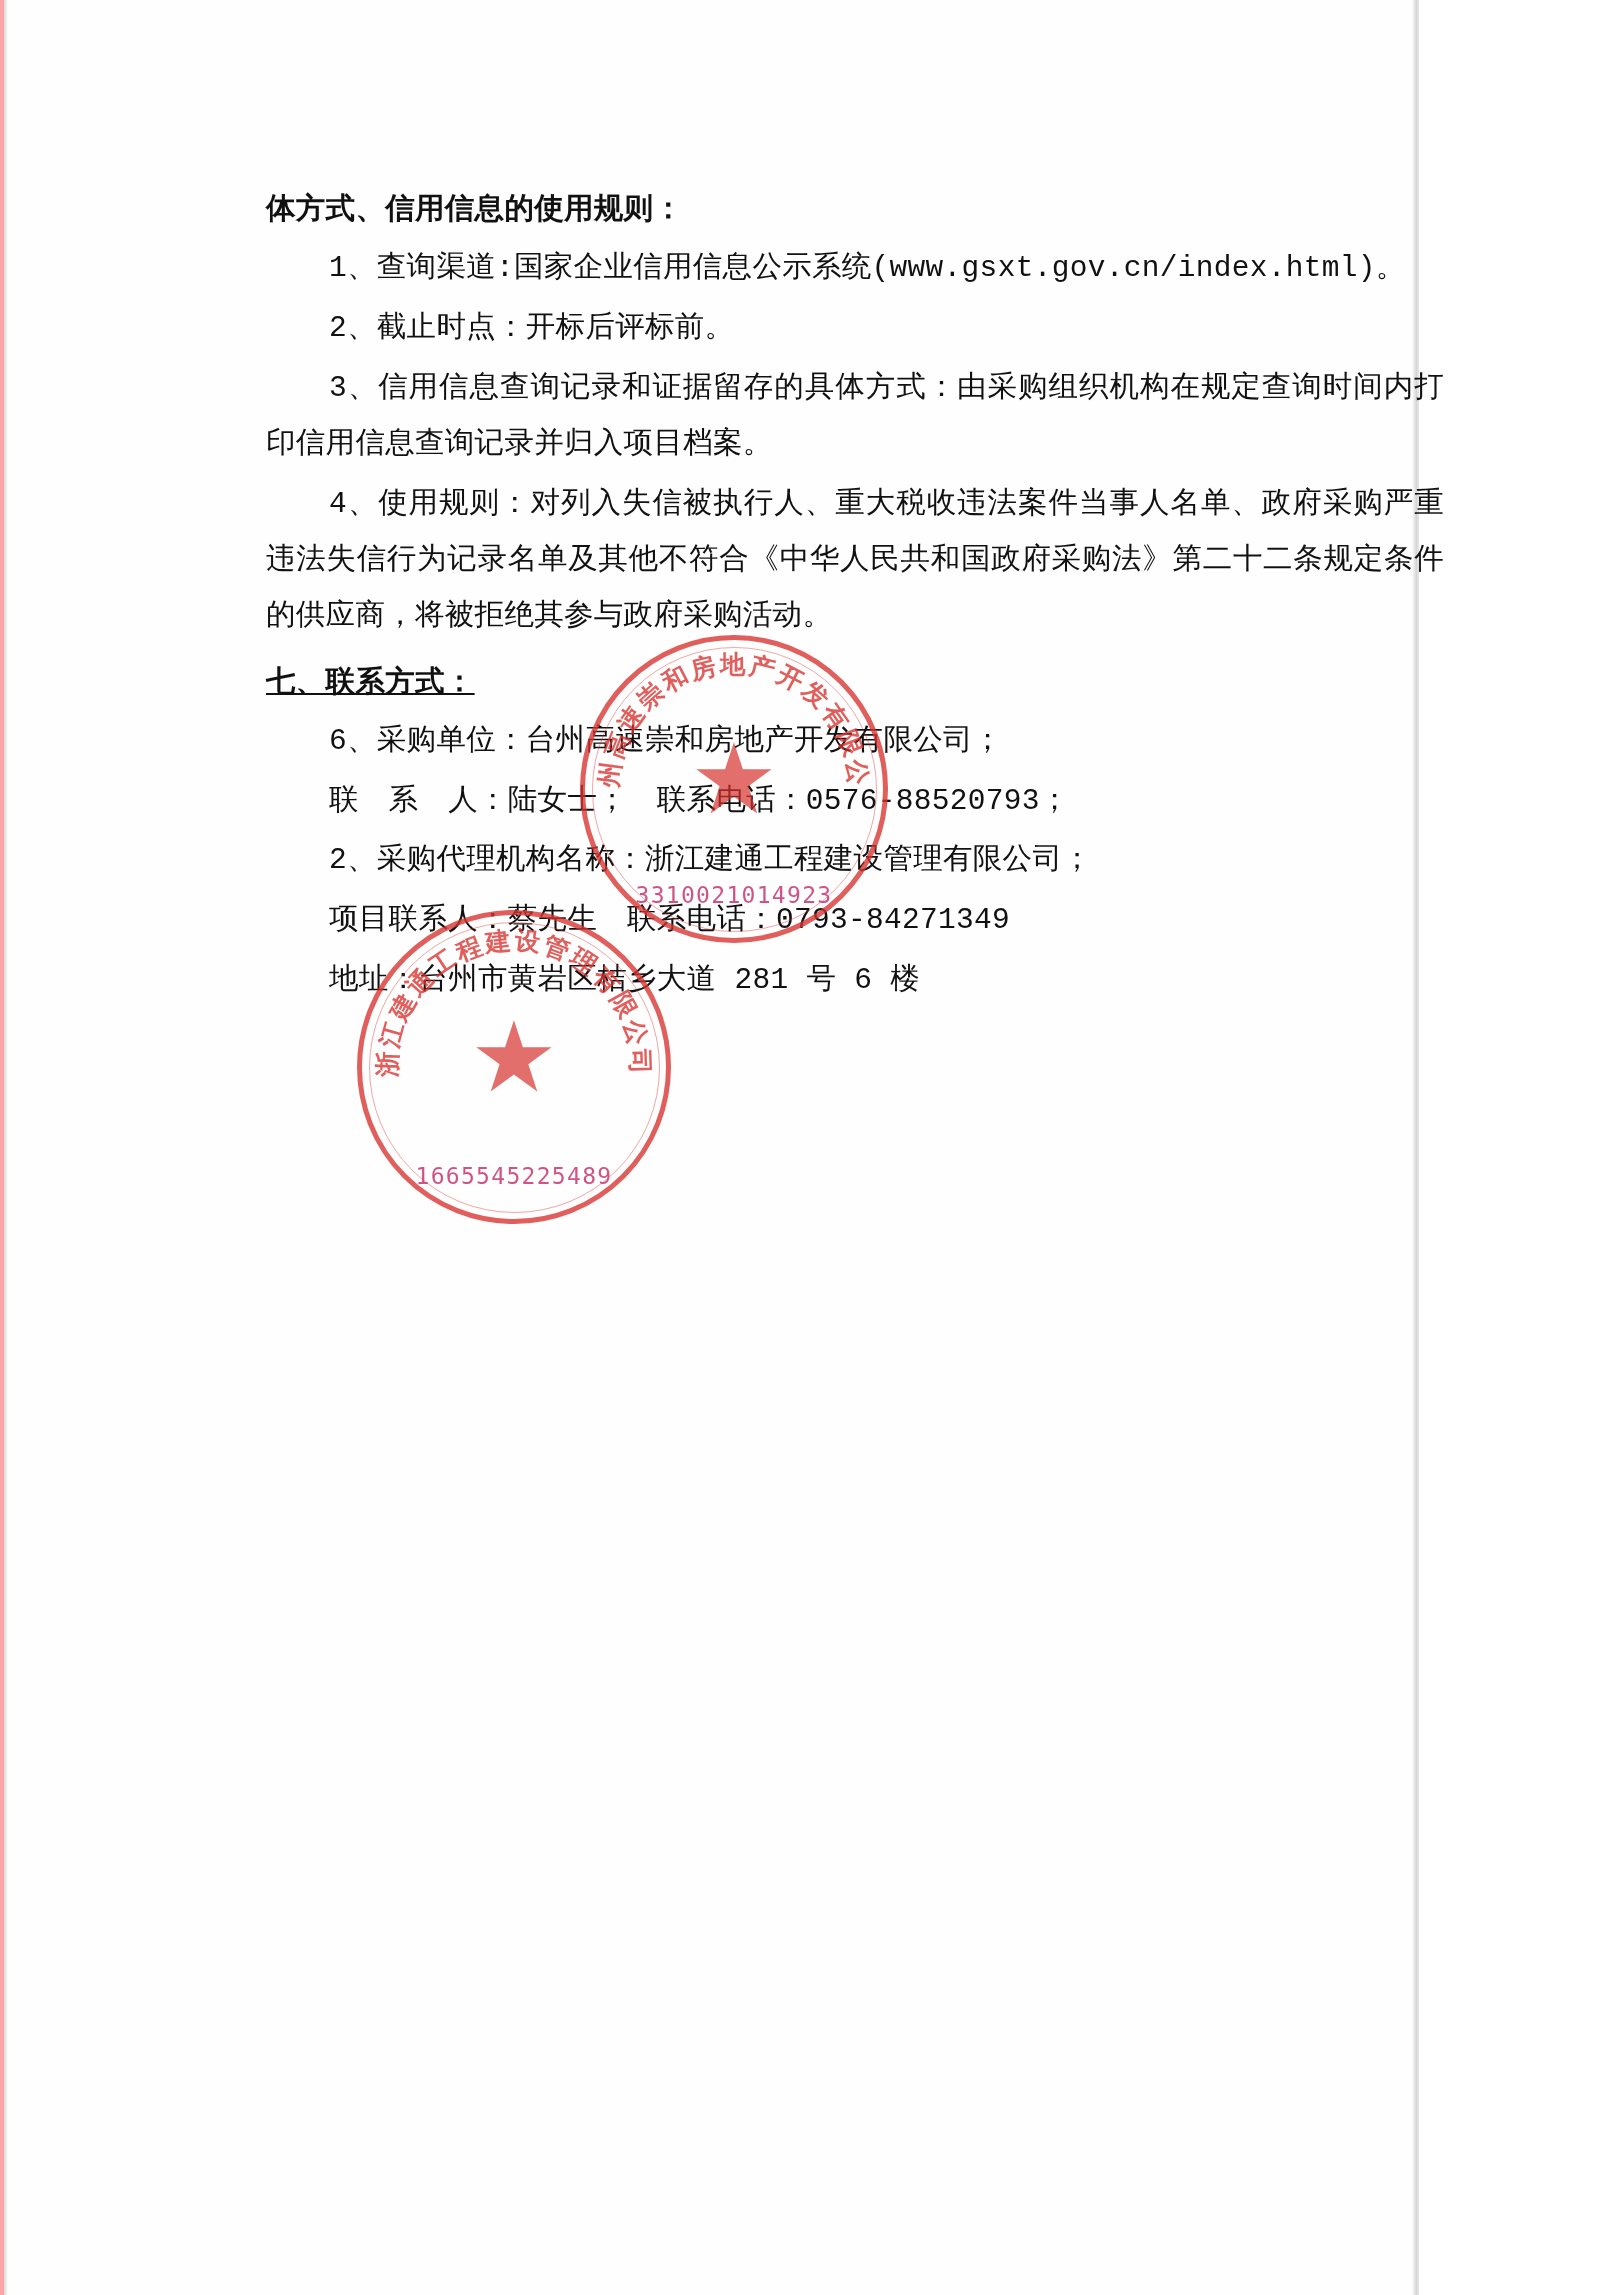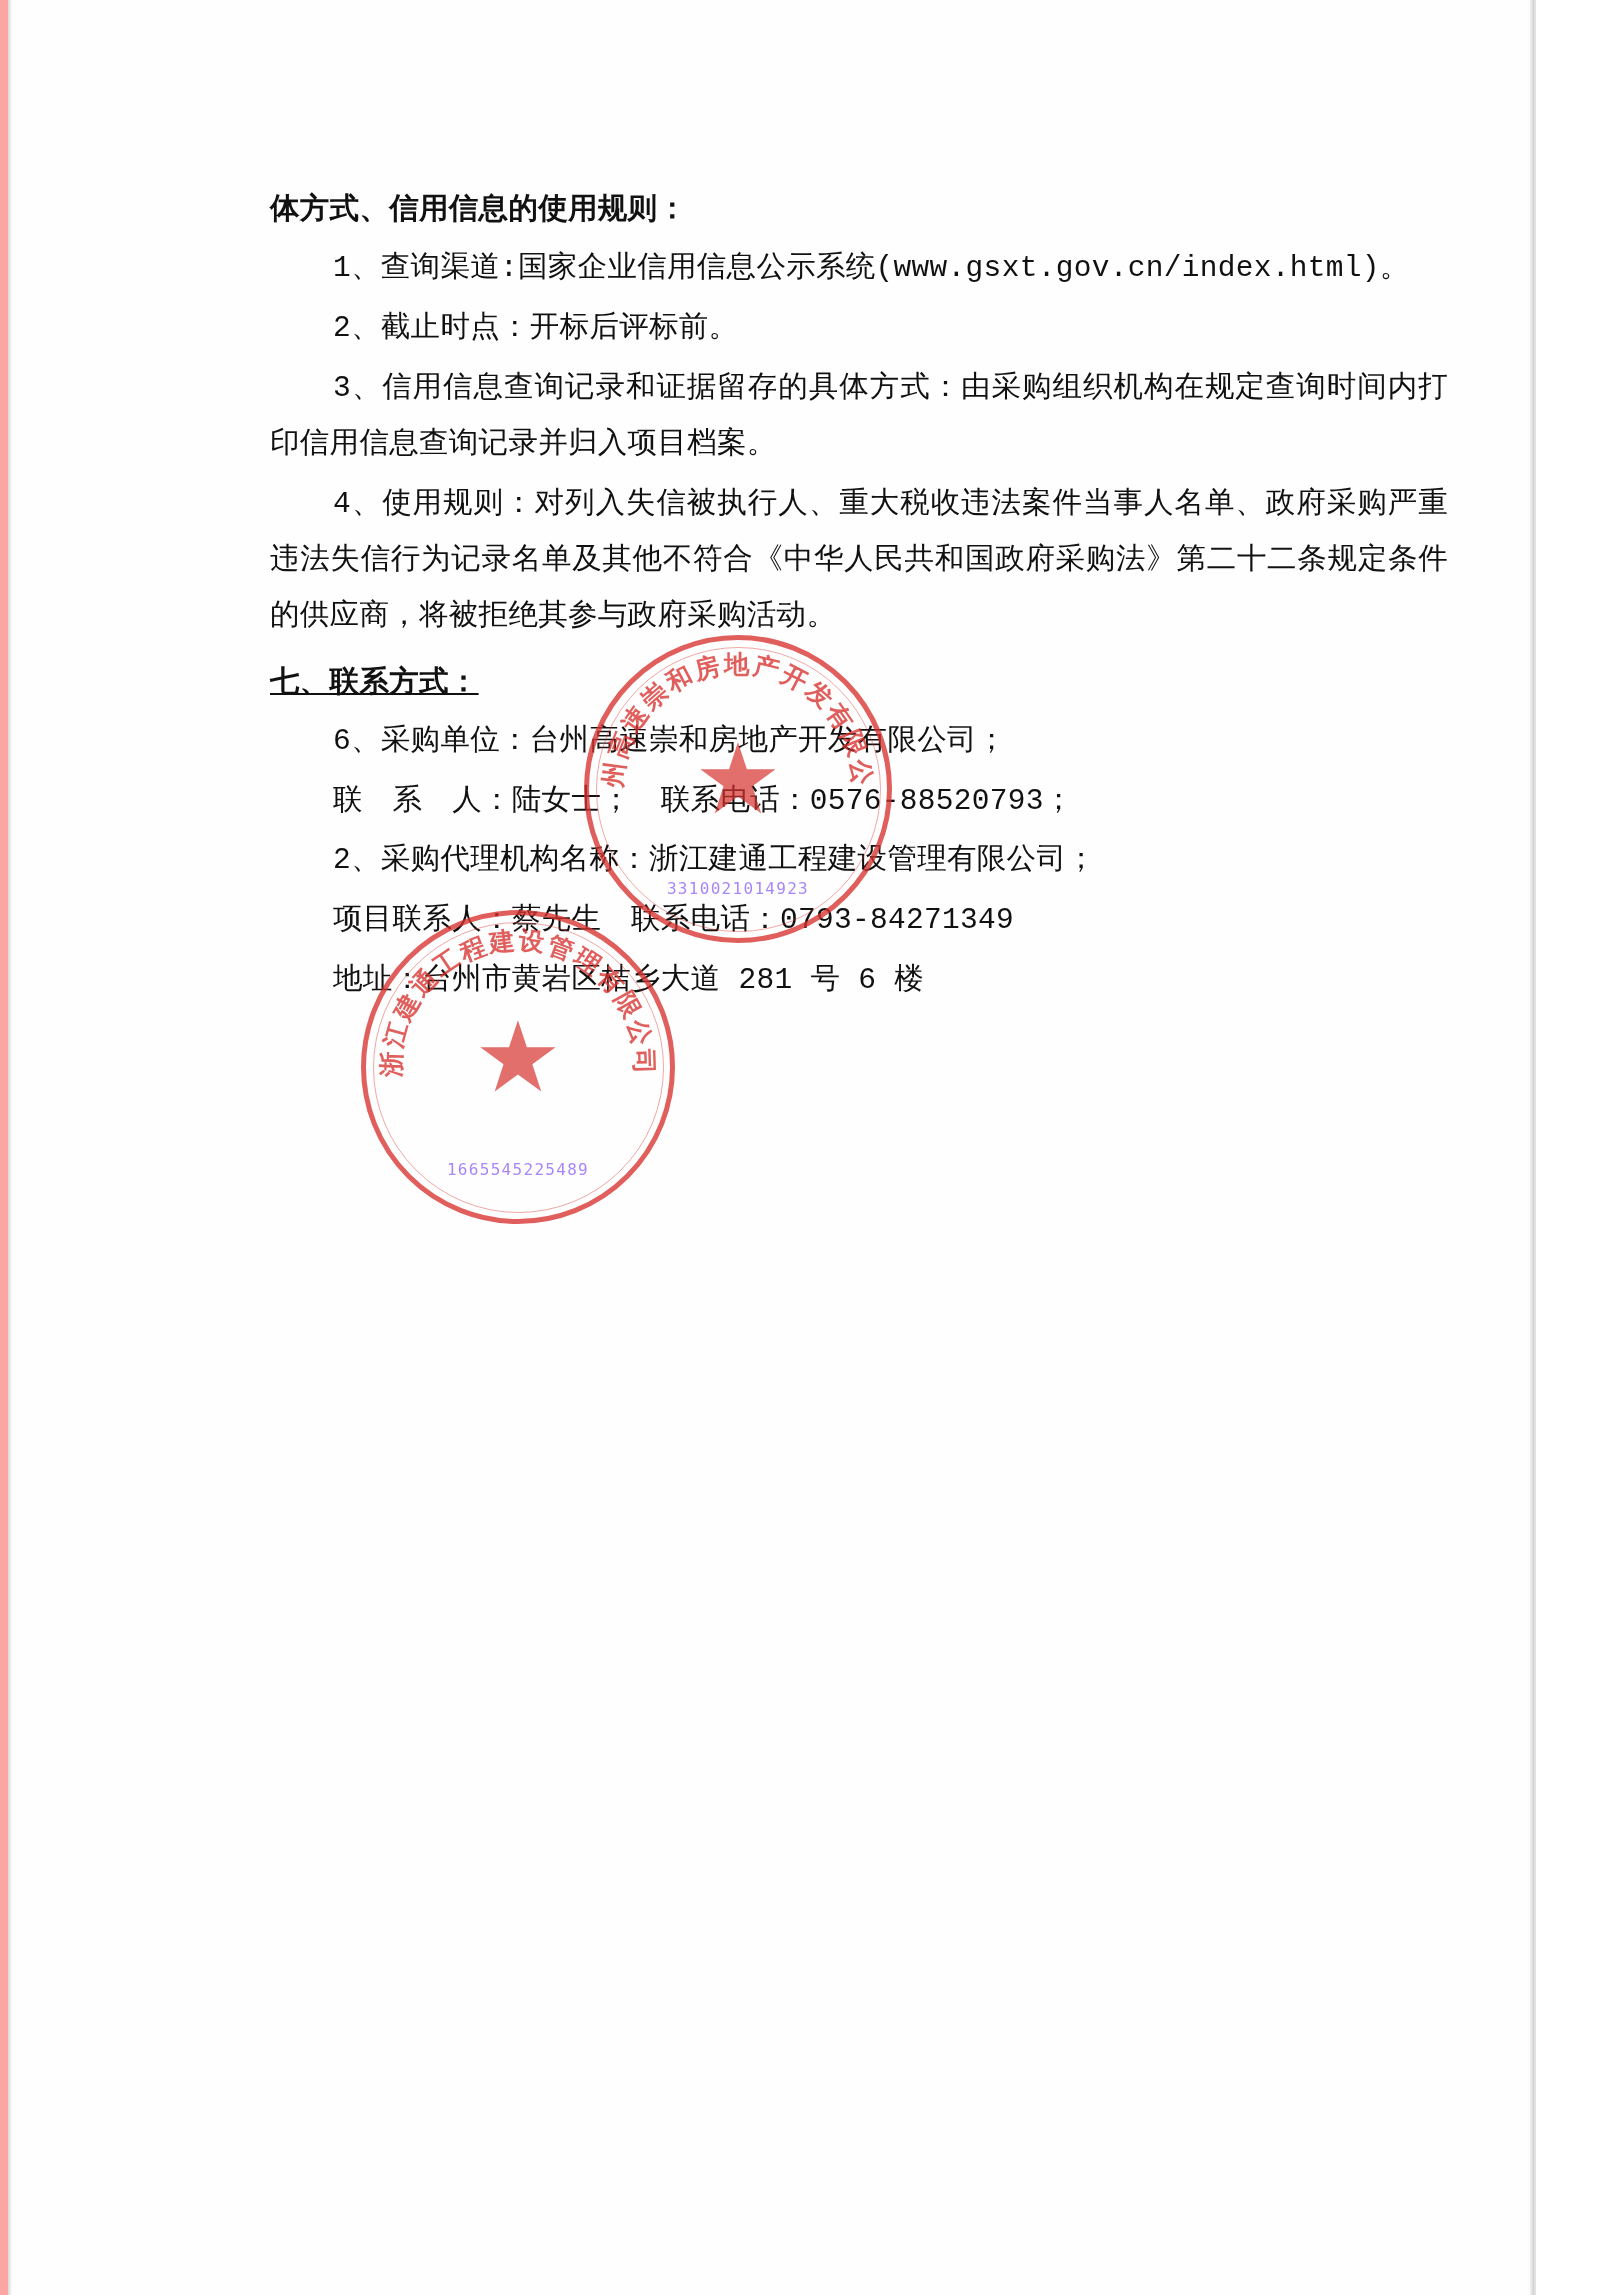--- a/index.html
+++ b/index.html
@@ -12,25 +12,25 @@
     height: 2295px;
     position: relative;
     font-family: "Liberation Serif", "DejaVu Serif", serif;
     overflow: hidden;
   }
 
   
   .page {
     position: absolute;
     top: 0; left: 0;
-    width: 1536px;
+    width: 1419px;
     height: 2295px;
     background: #fefefe;
     box-sizing: border-box;
-    border-left: 8px solid #fca5a5;
+    border-left: 4px solid #fca5a5;
     border-right: 2px solid #e2e2e2;
   }
   .page-edge-left {
     position: absolute;
     left: 0; top: 0;
     width: 3.9px; height: 2295px;
     background: linear-gradient(to right, #d8d8d8, #fdfdfd);
   }
   .page-edge-right {
     position: absolute;
@@ -117,26 +117,26 @@
   }
   .seal-text-curve text {
     fill: #d8332f;
     font-family: "Liberation Sans", sans-serif;
     font-weight: bold;
     letter-spacing: 4px;
   }
   .seal-code {
     position: absolute;
     left: 0;
-    bottom: 40px;
+    bottom: 30px;
     width: 100%;
     text-align: center;
-    color: #8b5cf6;
+    color: #be185d;
     font-family: "DejaVu Sans Mono", monospace;
-    font-size: 16px;
+    font-size: 23px;
     letter-spacing: 1.3px;
     opacity: 0.95;
   }
 </style>
 </head>
 <body>
 
 <div class="page">
   <div class="page-edge-left"></div>
   <div class="page-edge-right"></div>

